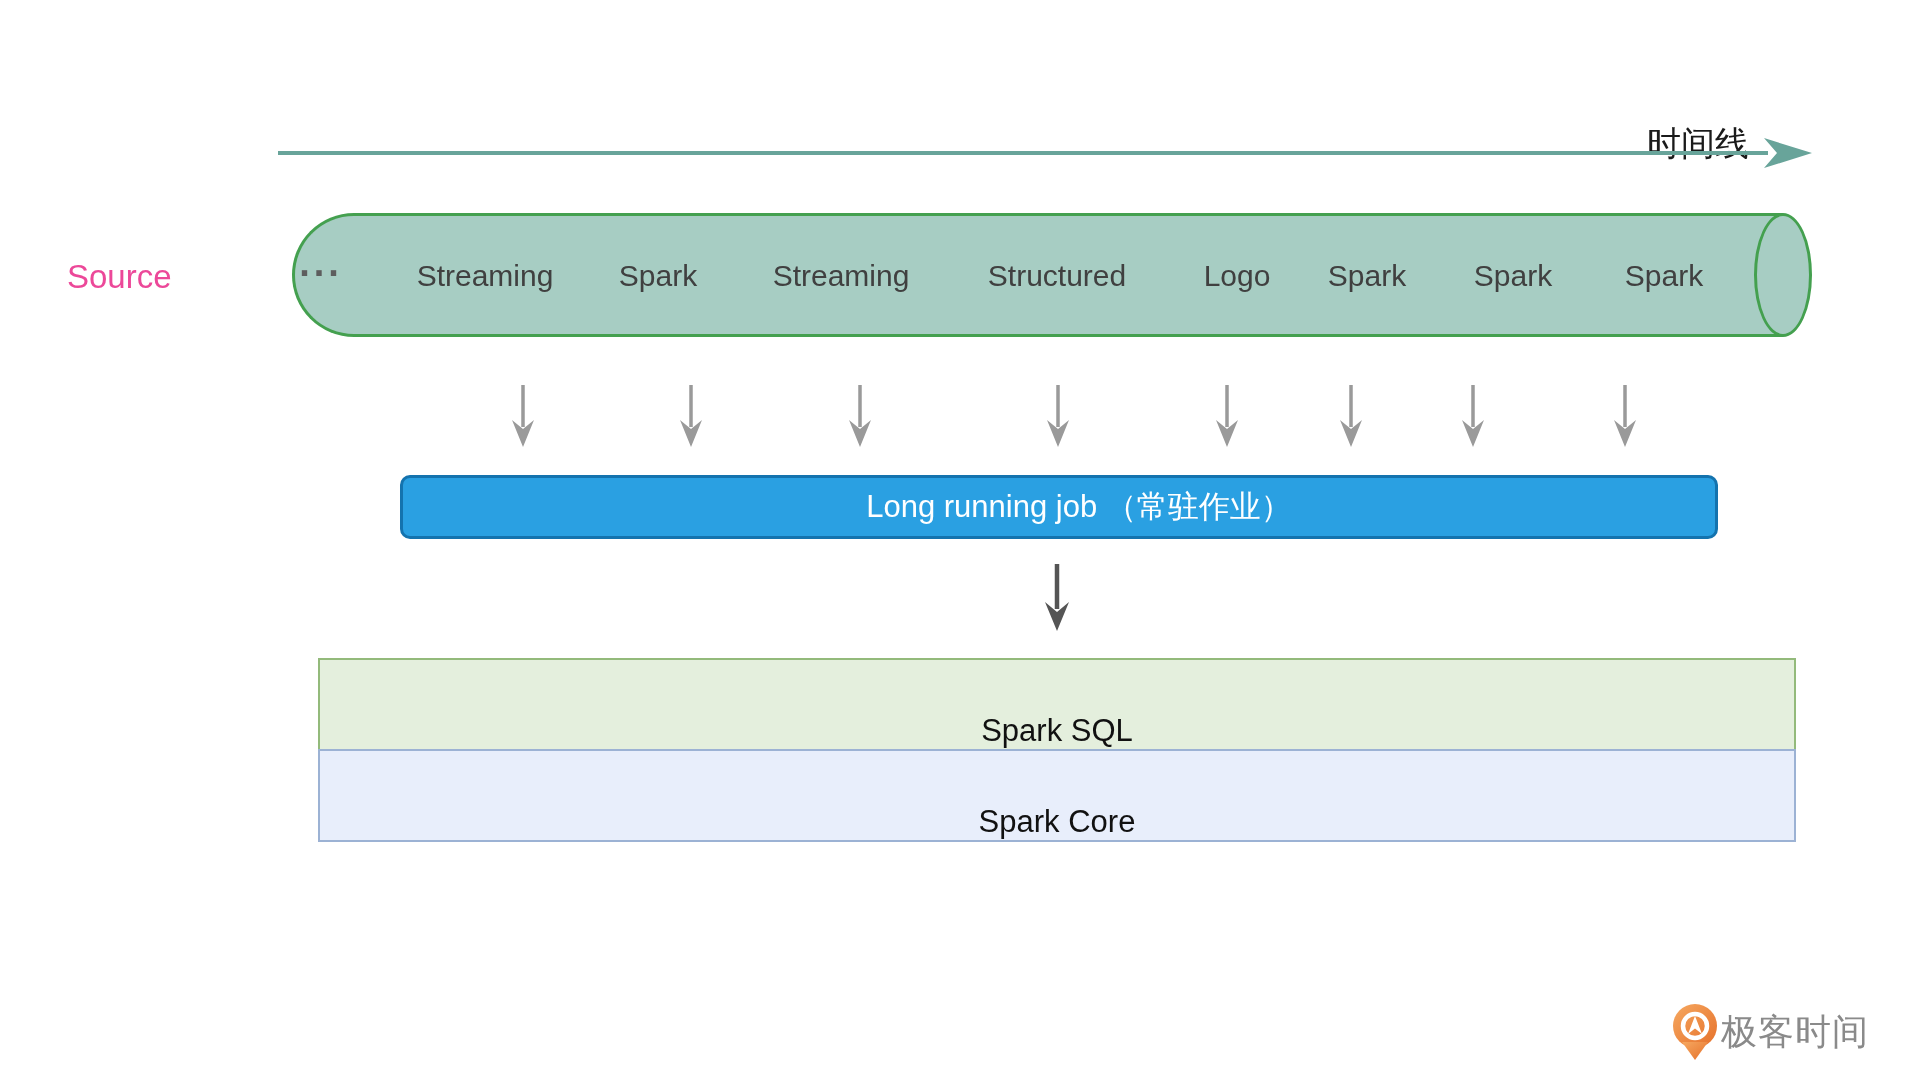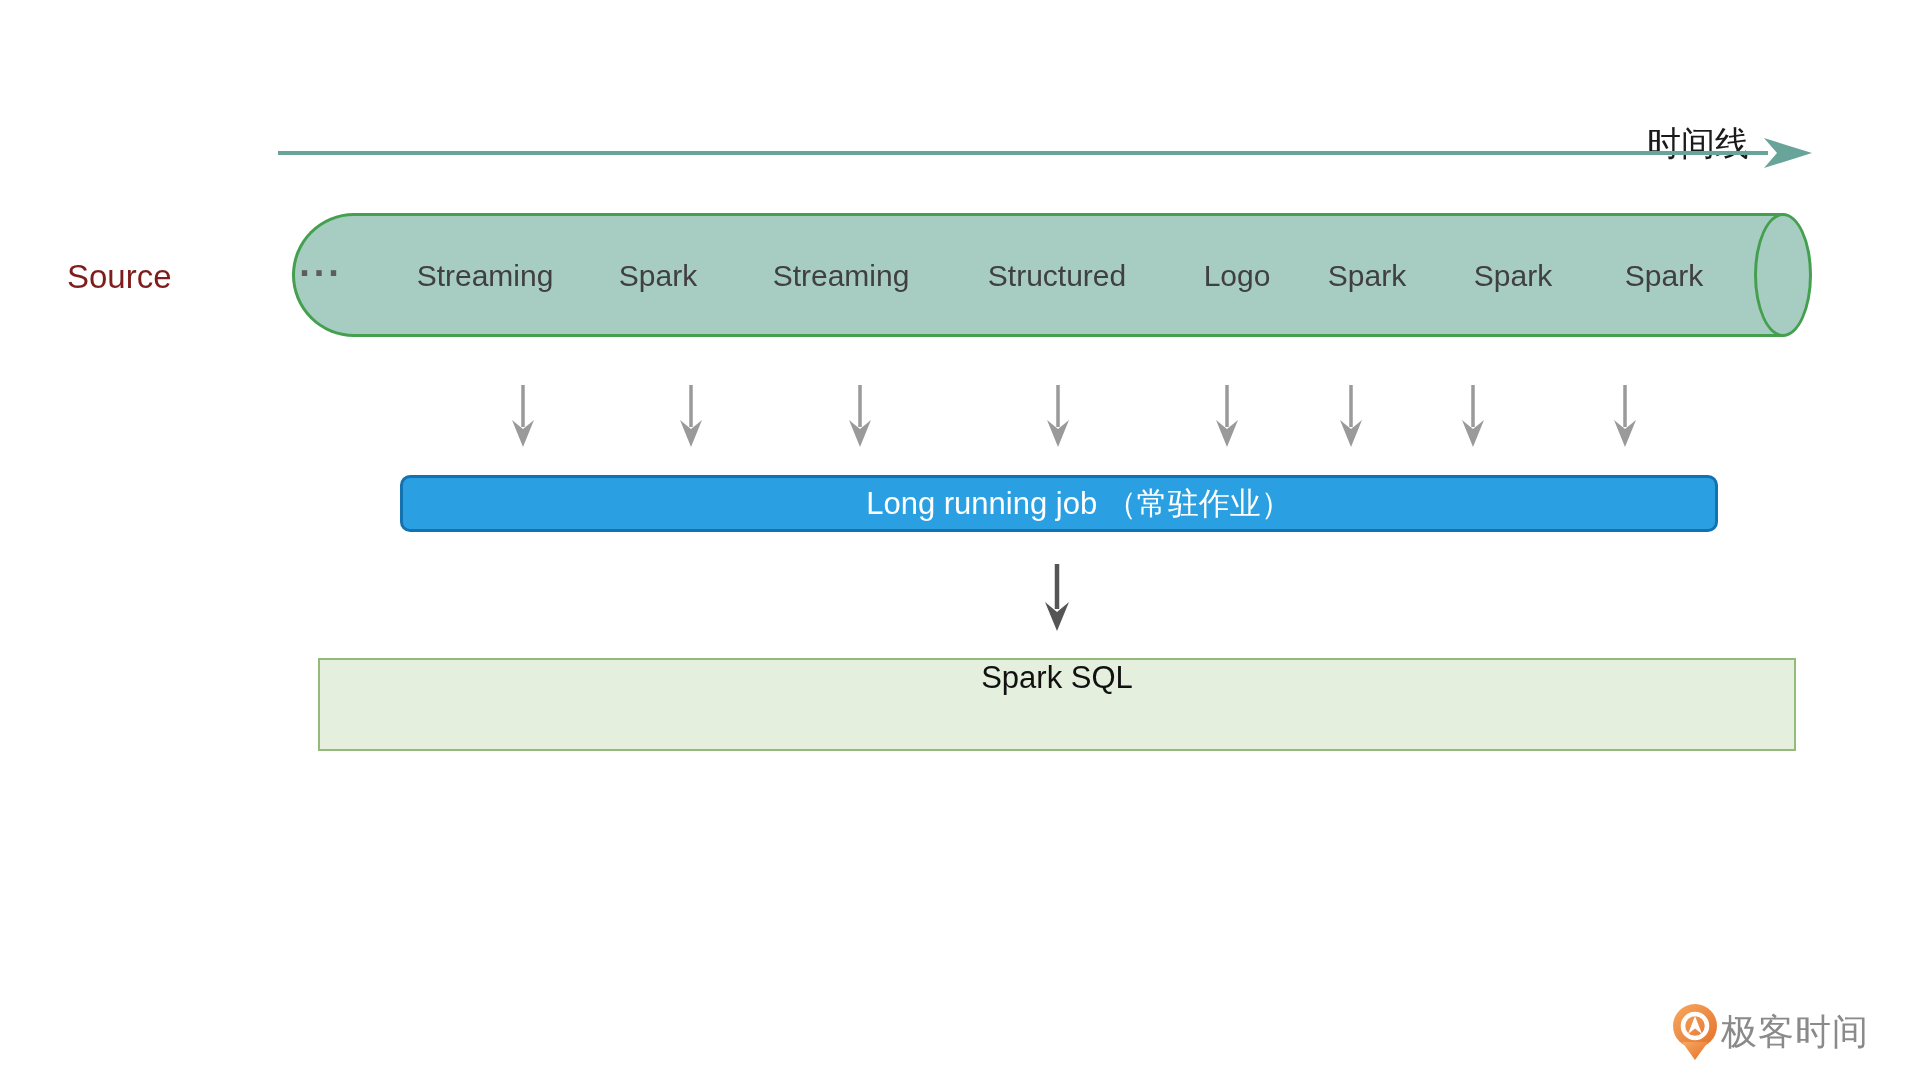--- a/index.html
+++ b/index.html
@@ -6,21 +6,21 @@
   .canvas {
     position:relative; width:1920px; height:1091px; background:#ffffff;
     font-family:"Liberation Sans", sans-serif; overflow:hidden;
   }
 
   
   .timeline-label { position:absolute; left:1647px; top:84px; font-size:34px; color:#1a1a1a; white-space:nowrap;margin-top:37px; }
   .timeline-arrow { position:absolute; left:278px; top:136px; width:1534px; height:34px; }
 
   
-  .source-label { position:absolute; left:67px; top:258px; font-size:33px; color:#7f1d1d; }
+  .source-label { position:absolute; left:67px; top:258px; font-size:33px; color:#ec4899; }
 
   
   .cyl-body {
     position:absolute; left:292px; top:213px; width:1491px; height:124px;
     background:#a7cdc3; border:3px solid #44a04f; border-right:none;
     border-radius:62px 0 0 62px; box-sizing:border-box;
   }
   .cyl-cap {
     position:absolute; left:1754px; top:213px; width:58px; height:124px;
     background:#a7cdc3; border:3px solid #44a04f; border-radius:50%; box-sizing:border-box;
@@ -33,33 +33,33 @@
   .w0{left:321px} .w1{left:485px} .w2{left:658px} .w3{left:841px} .w4{left:1057px}
   .w5{left:1237px} .w6{left:1367px} .w7{left:1513px} .w8{left:1664px}
 
   
   .down-arrow { position:absolute; top:383px; transform:translateX(-50%); width:26px; height:66px; }
   .a0{left:523px} .a1{left:691px} .a2{left:860px} .a3{left:1058px}
   .a4{left:1227px} .a5{left:1351px} .a6{left:1473px} .a7{left:1625px}
 
   
   .job-box {
-    position:absolute; left:400px; top:475px; width:1318px; height:57px;
+    position:absolute; left:400px; top:475px; width:1318px; height:64px;
     background:#2aa0e2; border:3px solid #1473ae; border-radius:10px; box-sizing:border-box;
     display:flex; align-items:center; justify-content:center;
     color:#ffffff; font-size:31px; white-space:nowrap;padding-left:40px;
   }
 
   
   .big-arrow { position:absolute; left:1057px; top:562px; transform:translateX(-50%); width:30px; height:70px; }
 
   
   .stack-box {
     position:absolute; left:318px; width:1478px; height:93px; box-sizing:border-box;
-    display:flex; align-items:flex-start; justify-content:center;
+    display:flex; align-items:flex-end; justify-content:center;
     font-size:31px; color:#111111; white-space:nowrap;
   }
   .sql  { top:658px; background:#e4efdd; border:2px solid #93ba7b; }
   .core { top:749px; background:#e8eefb; border:2px solid #9cb2d4; }
 
   
   .brand { position:absolute; left:1671px; top:1000px; display:flex; align-items:center; }
   .brand-icon { width:48px; height:64px; }
   .brand-text { font-size:36px; color:#8a8a8a; letter-spacing:1px; margin-left:2px; white-space:nowrap; }
 </style>
@@ -126,20 +126,23 @@
   </div>
 
   <svg class="big-arrow" viewBox="0 0 30 70">
     <line x1="15" y1="2" x2="15" y2="47" stroke="#555555" stroke-width="4.5"></line>
     <polygon points="15,69 3,40 15,50 27,40" fill="#555555"></polygon>
   </svg>
 
   <div class="stack-box sql">
     <span>Spark SQL</span>
   </div>
+  <div class="stack-box core">
+    <span>Spark Core</span>
+  </div>
 
   <div class="brand">
     <svg class="brand-icon" viewBox="0 0 48 64">
       <defs>
         <linearGradient id="gk" x1="0" y1="0" x2="1" y2="1">
           <stop offset="0" stop-color="#f6a860"></stop>
           <stop offset="1" stop-color="#e5702a"></stop>
         </linearGradient>
       </defs>
       <circle cx="24" cy="26" r="22" fill="url(#gk)"></circle>

